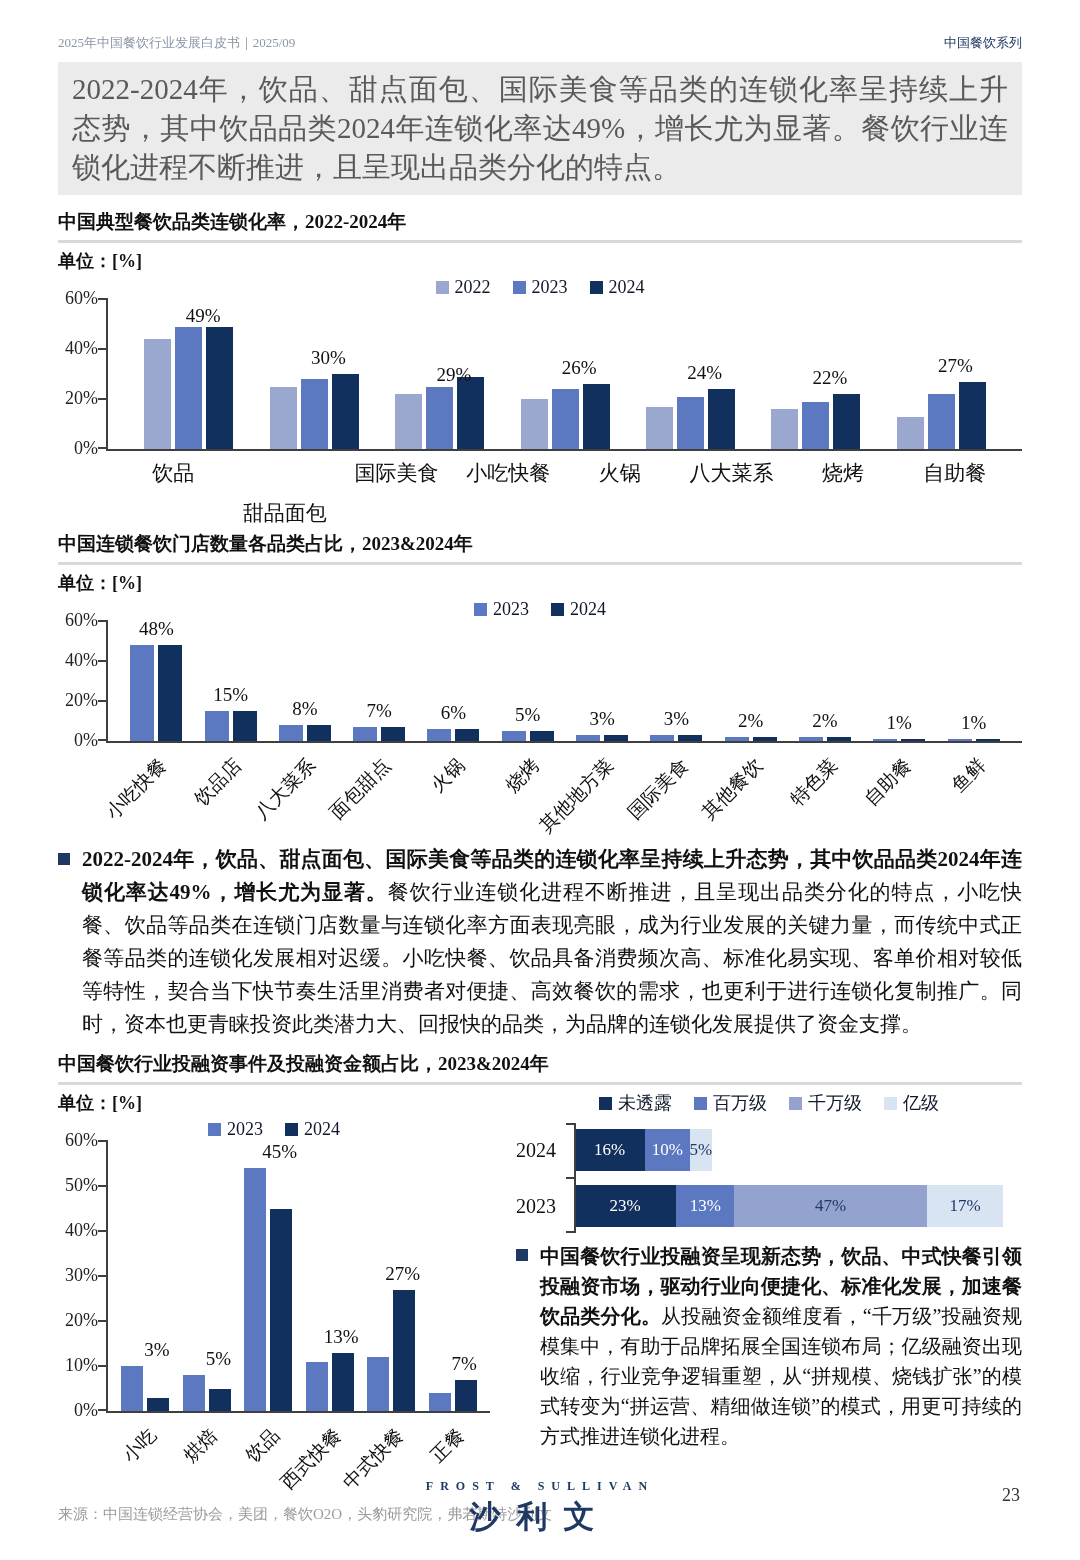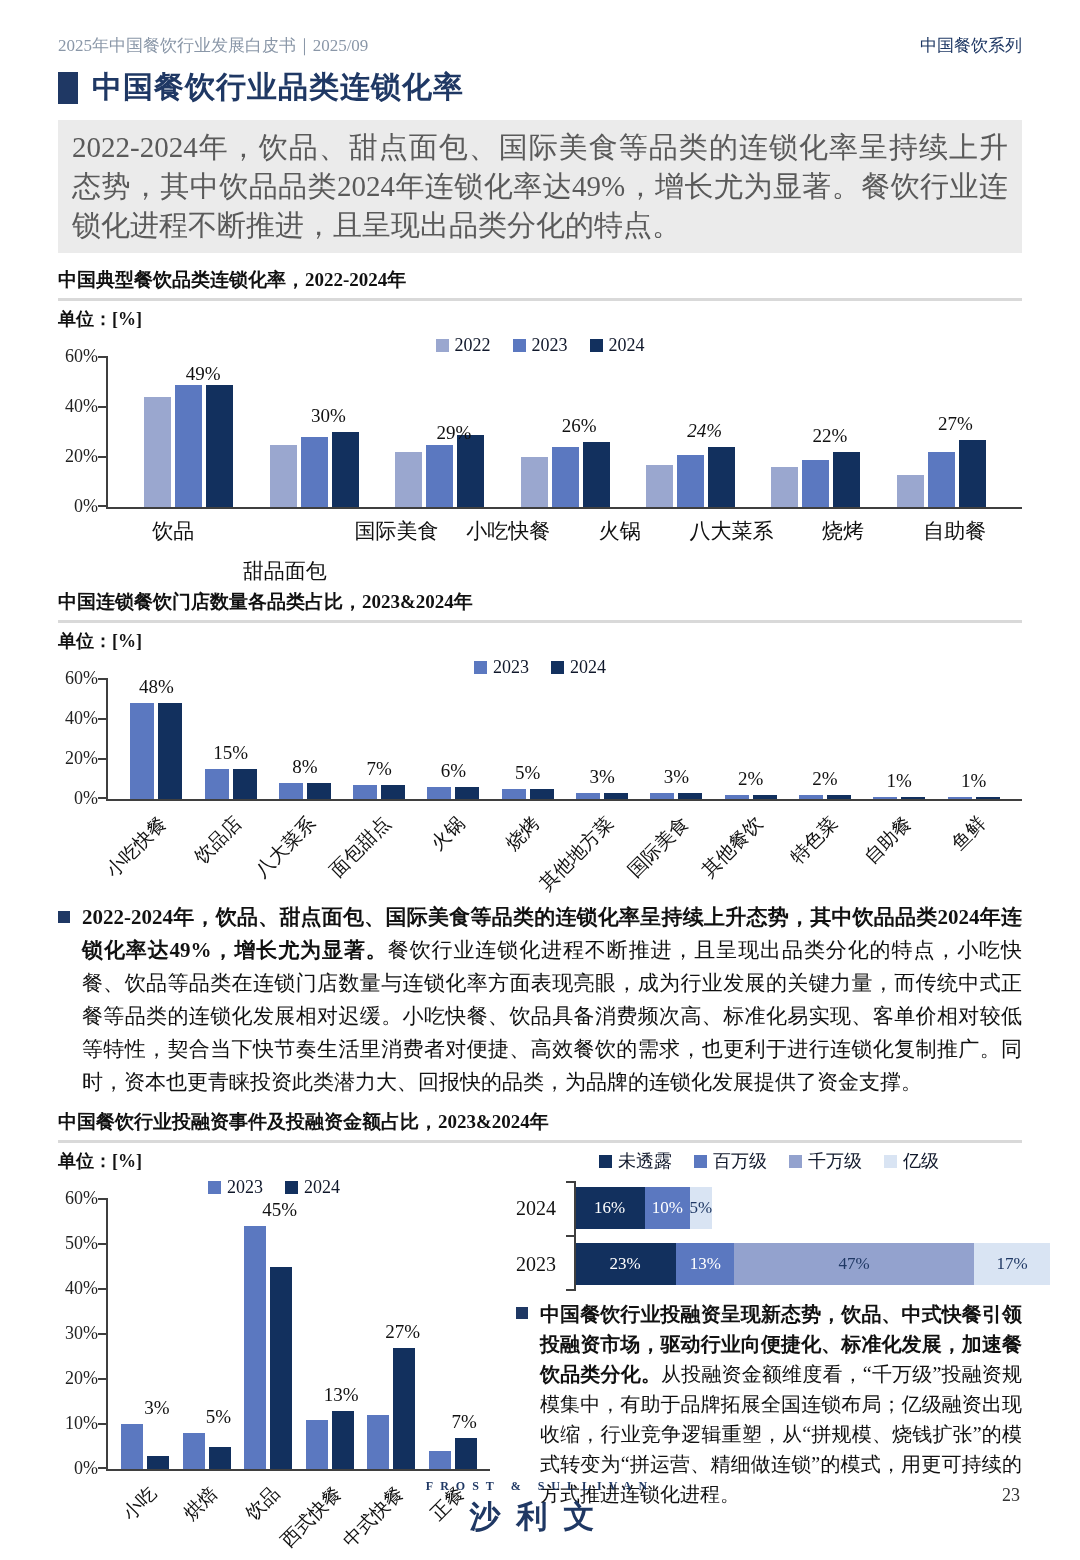--- a/index.html
+++ b/index.html
@@ -1,20 +1,20 @@
 <!DOCTYPE html>
 <html><head>
 <meta charset="utf-8">
 <style>
   html,body{margin:0;padding:0;background:#fff;}
   .page{width:1080px;height:1560px;box-sizing:border-box;padding:34px 58px 0;position:relative;
         overflow:hidden;background:#fff;color:#111;
         font-family:"Liberation Serif","DejaVu Serif",serif;}
   
-  .hdr{display:flex;justify-content:space-between;font-size:17px;margin-bottom:10px;gap:20px;}
+  .hdr{display:flex;justify-content:space-between;font-size:13px;margin-bottom:10px;gap:20px;}
   .hdr-left{color:#8a97a8;}
   .hdr-right{color:#1f3864;}
   
   .title-row{display:flex;align-items:center;gap:14px;margin:2px 0 12px;}
   .tsq{width:20px;height:32px;background:#1f3864;flex:none;}
   .title-row h1{margin:0;font-size:30px;color:#1f3864;font-weight:bold;letter-spacing:1px;}
   
   .graybox{background:#ebebeb;color:#5a5a5a;font-size:29px;line-height:39px;
            padding:8px 14px;margin-bottom:14px;text-align:justify;}
   
@@ -71,24 +71,20 @@
 </head>
 <body>
 
 <div class="page">
 
   <div class="hdr">
     <span class="hdr-left">2025年中国餐饮行业发展白皮书｜2025/09</span>
     <span class="hdr-right">中国餐饮系列</span>
   </div>
 
-  <div class="title-row">
-    <span class="tsq"></span>
-    <h1>中国餐饮行业品类连锁化率</h1>
-  </div>
 
   <div class="graybox">2022-2024年，饮品、甜点面包、国际美食等品类的连锁化率呈持续上升态势，其中饮品品类2024年连锁化率达49%，增长尤为显著。餐饮行业连锁化进程不断推进，且呈现出品类分化的特点。</div>
 
   <div class="sec">
     <div class="sec-title">中国典型餐饮品类连锁化率，2022-2024年</div>
     <div class="rule"></div>
     <div class="unit">单位：[%]</div>
     <div id="chart1">
         <div class="legend">
           <span class="legend-item">
@@ -137,21 +133,21 @@
             <div class="group" style="height: 150px; width: 89px;">
               <div class="bar" style="width: 27px; height: 50px; background: rgb(154, 167, 207);"></div>
               <div class="bar" style="width: 27px; height: 60px; background: rgb(91, 120, 192);"></div>
               <div class="bar" style="width: 27px; height: 65px; background: rgb(18, 48, 94);"></div>
               <span class="dlabel" style="bottom: 70px; left: 66%;">26%</span>
             </div>
             <div class="group" style="height: 150px; width: 89px;">
               <div class="bar" style="width: 27px; height: 42.5px; background: rgb(154, 167, 207);"></div>
               <div class="bar" style="width: 27px; height: 52.5px; background: rgb(91, 120, 192);"></div>
               <div class="bar" style="width: 27px; height: 60px; background: rgb(18, 48, 94);"></div>
-              <span class="dlabel" style="bottom: 65px; left: 66%; font-style: italic;">24%</span>
+              <span class="dlabel" style="bottom: 65px; left: 66%;">24%</span>
             </div>
             <div class="group" style="height: 150px; width: 89px;">
               <div class="bar" style="width: 27px; height: 40px; background: rgb(154, 167, 207);"></div>
               <div class="bar" style="width: 27px; height: 47.5px; background: rgb(91, 120, 192);"></div>
               <div class="bar" style="width: 27px; height: 55px; background: rgb(18, 48, 94);"></div>
               <span class="dlabel" style="bottom: 60px; left: 66%;">22%</span>
             </div>
             <div class="group" style="height: 150px; width: 89px;">
               <div class="bar" style="width: 27px; height: 32.5px; background: rgb(154, 167, 207);"></div>
               <div class="bar" style="width: 27px; height: 55px; background: rgb(91, 120, 192);"></div>
@@ -440,21 +436,21 @@
               </div>
               <div class="hs-row">
                 <span class="hs-label">2023</span>
                 <div class="hs-bar">
                   <div class="hs-seg" style="width: 102.35px; background: rgb(18, 48, 94);">
                     <span class="hs-val" style="color: rgb(255, 255, 255);">23%</span>
                   </div>
                   <div class="hs-seg" style="width: 57.85px; background: rgb(91, 120, 192);">
                     <span class="hs-val" style="color: rgb(255, 255, 255);">13%</span>
                   </div>
-                  <div class="hs-seg" style="width: 240px; background: rgb(147, 162, 206);">
+                  <div class="hs-seg" style="width: 193px; background: rgb(147, 162, 206);">
                     <span class="hs-val" style="color: rgb(31, 56, 100);">47%</span>
                   </div>
                   <div class="hs-seg" style="width: 75.65px; background: rgb(217, 228, 243);">
                     <span class="hs-val" style="color: rgb(31, 56, 100);">17%</span>
                   </div>
                 </div>
               </div>
             </div>
           </div>
         <div class="bullet small">

